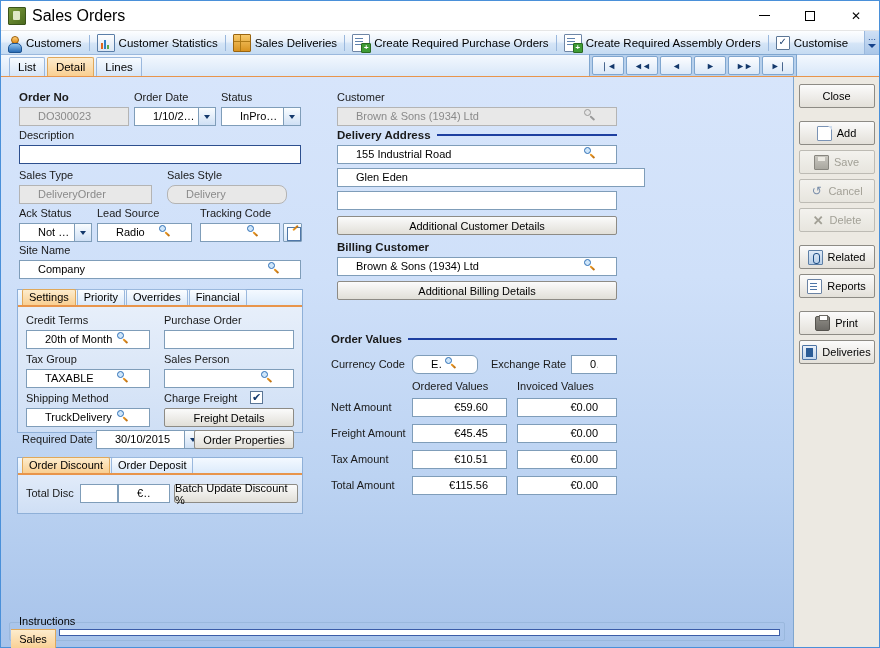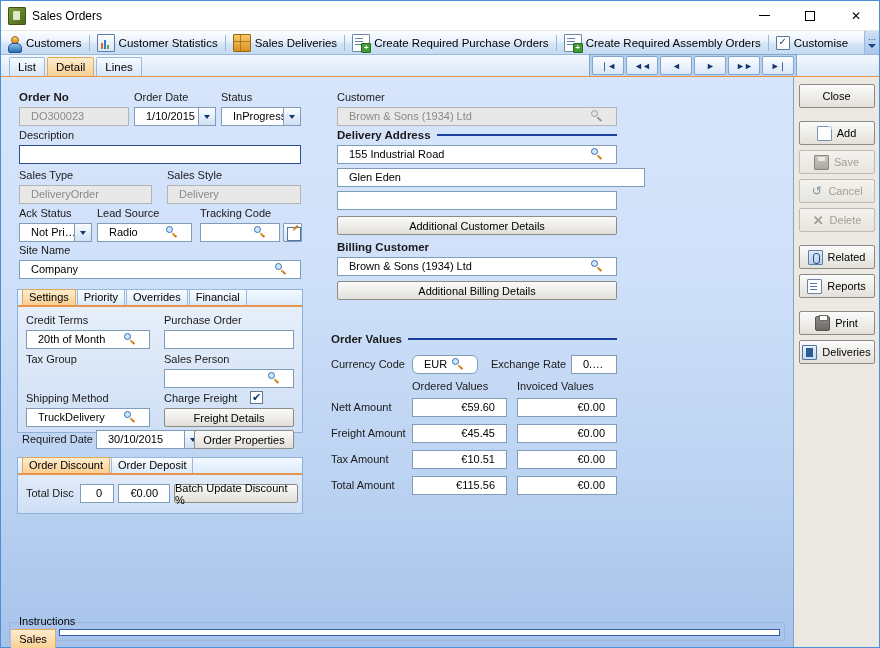--- a/index.html
+++ b/index.html
@@ -13,21 +13,21 @@
     border:1px solid #4a90d9;background:#fff;}
 
   
   .titlebar{height:29px;background:#fff;display:flex;align-items:center;
     border-bottom:1px solid #e6e6e6;}
   .app-icon{width:16px;height:16px;margin-left:7px;margin-right:6px;
     background:linear-gradient(135deg,#7a9a3b,#4c6b1e);border:1px solid #3b541a;
     border-radius:1px;position:relative;flex:none;}
   .app-icon:after{content:"";position:absolute;left:4px;top:3px;width:7px;height:9px;
     background:#dfe8c8;border-radius:1px;}
-  .title-text{font-size:12px;color:#000;}
+  .title-text{font-size:16px;color:#000;}
   .title-spacer{flex:1;}
   .tb-btn{width:46px;height:29px;display:flex;align-items:center;justify-content:center;
     font-size:12px;color:#000;}
   .tb-min{width:11px;height:1px;background:#000;display:block;}
   .tb-max{width:10px;height:10px;border:1.4px solid #000;display:block;box-sizing:border-box;}
 
   
   .toolbar{height:23px;background:linear-gradient(#fdfeff 0%,#eaf2fb 45%,#d5e5f7 55%,#c5dbf2 100%);
     border-bottom:1px solid #9ab8dd;display:flex;align-items:center;position:relative;}
   .tbitem{display:flex;align-items:center;height:21px;padding:0 5px;gap:4px;cursor:default;white-space:nowrap;}
@@ -106,22 +106,22 @@
   .bi-rep .l:nth-child(1){top:3px;} .bi-rep .l:nth-child(2){top:6px;} .bi-rep .l:nth-child(3){top:9px;}
   .bi-print{background:linear-gradient(#8d8b85,#6d6b66);border:1px solid #55534e;border-radius:2px;}
   .bi-print:after{content:"";position:absolute;left:3px;top:-2px;width:7px;height:4px;background:#fff;border:1px solid #6d6b66;}
   .bi-del{background:linear-gradient(#e8eff8,#c3d7ee);border:1px solid #4d74a5;border-radius:1px;}
   .bi-del:after{content:"";position:absolute;left:3px;top:2px;width:7px;height:9px;background:#2b5c96;}
 
   
   .lbl{font-size:11px;color:#1a1a1a;white-space:nowrap;}
   .lbl-b{font-weight:bold;font-size:11.5px;}
   .fld{box-sizing:border-box;height:19px;background:#fff;border:1px solid #7f9db9;
-    font-family:"Liberation Sans",sans-serif;font-size:11px;padding:0 11px;line-height:17px;
-    display:flex;align-items:center;overflow:hidden;white-space:nowrap;}
+    font-family:"Liberation Sans",sans-serif;font-size:11px;padding:0 18px;line-height:17px;
+    display:flex;overflow:hidden;white-space:nowrap;}
   .fld.ro{background:#e8e8e8;color:#8a8a8a;border-color:#b4b4b4;}
   .fld.focus{border:1px solid #2d4f8e;}
   .fld.right{justify-content:flex-end;}
   .fld .txt{flex:1;overflow:hidden;text-overflow:ellipsis;}
   .mag{width:15px;height:15px;flex:none;position:relative;margin-left:2px;}
   .mag:before{content:"";position:absolute;left:1px;top:1px;width:7px;height:7px;border-radius:50%;
     border:1.6px solid #2f6fb5;background:#cfe6fa;box-sizing:border-box;}
   .mag:after{content:"";position:absolute;left:7px;top:7px;width:6px;height:2.4px;
     background:linear-gradient(90deg,#f0a02a,#b96a0c);transform:rotate(42deg);transform-origin:left center;border-radius:1px;}
   .mag.gray:before{border-color:#9a9a9a;background:#e4e4e4;}
@@ -286,21 +286,21 @@
       <div style="position:absolute;left:18px;top:52px;" class="lbl">Description</div>
       <div style="position:absolute;left:18px;top:68px;width:282px;" class="fld focus">
         <span class="txt"></span>
       </div>
 
       <div style="position:absolute;left:18px;top:92px;" class="lbl">Sales Type</div>
       <div style="position:absolute;left:18px;top:108px;width:133px;" class="fld ro">
         <span class="txt">DeliveryOrder</span>
       </div>
       <div style="position:absolute;left:166px;top:92px;" class="lbl">Sales Style</div>
-      <div style="position:absolute;left:166px;top:108px;width:134px;" class="fld ro">
+      <div style="position:absolute;left:166px;top:108px;width:120px;border-radius:8px;" class="fld ro">
         <span class="txt">Delivery</span>
       </div>
 
       <div style="position:absolute;left:18px;top:130px;" class="lbl">Ack Status</div>
       <div style="position:absolute;left:18px;top:146px;width:73px;" class="fld combo">
         <span class="txt">Not Printed</span>
         <span class="arrow">
             <i></i>
           </span>
       </div>
@@ -336,20 +336,24 @@
         <div style="position:absolute;left:8px;top:40px;width:124px;" class="fld">
           <span class="txt">20th of Month</span>
           <span class="mag"></span>
         </div>
         <div style="position:absolute;left:146px;top:24px;" class="lbl">Purchase Order</div>
         <div style="position:absolute;left:146px;top:40px;width:130px;" class="fld">
           <span class="txt"></span>
         </div>
 
         <div style="position:absolute;left:8px;top:63px;" class="lbl">Tax Group</div>
+        <div style="position:absolute;left:8px;top:79px;width:124px;" class="fld">
+          <span class="txt">TAXABLE</span>
+          <span class="mag"></span>
+        </div>
         <div style="position:absolute;left:146px;top:63px;" class="lbl">Sales Person</div>
         <div style="position:absolute;left:146px;top:79px;width:130px;" class="fld">
           <span class="txt"></span>
           <span class="mag"></span>
         </div>
 
         <div style="position:absolute;left:8px;top:102px;" class="lbl">Shipping Method</div>
         <div style="position:absolute;left:8px;top:118px;width:124px;" class="fld">
           <span class="txt">TruckDelivery</span>
           <span class="mag"></span>

